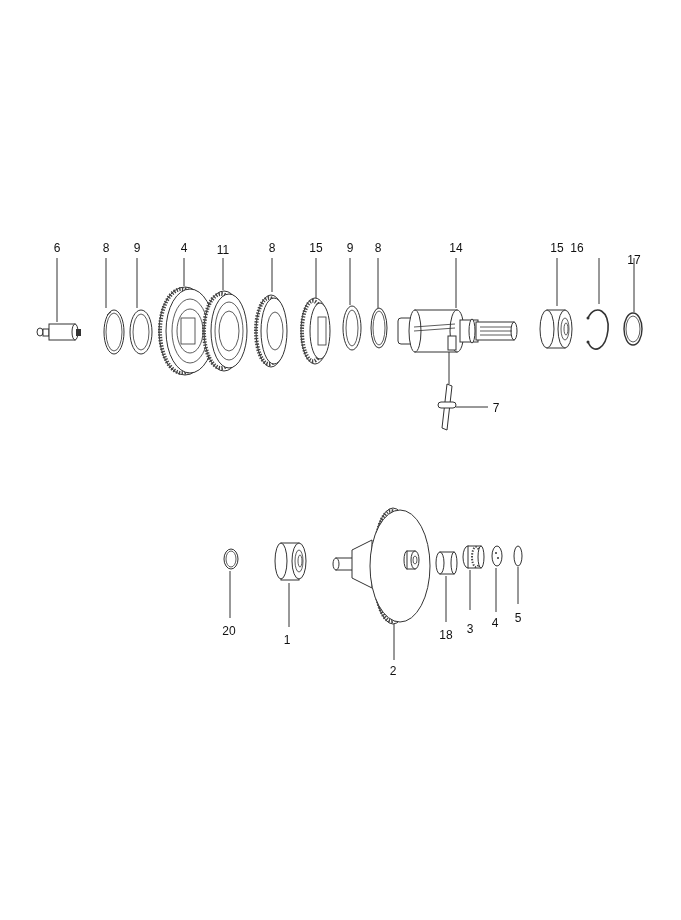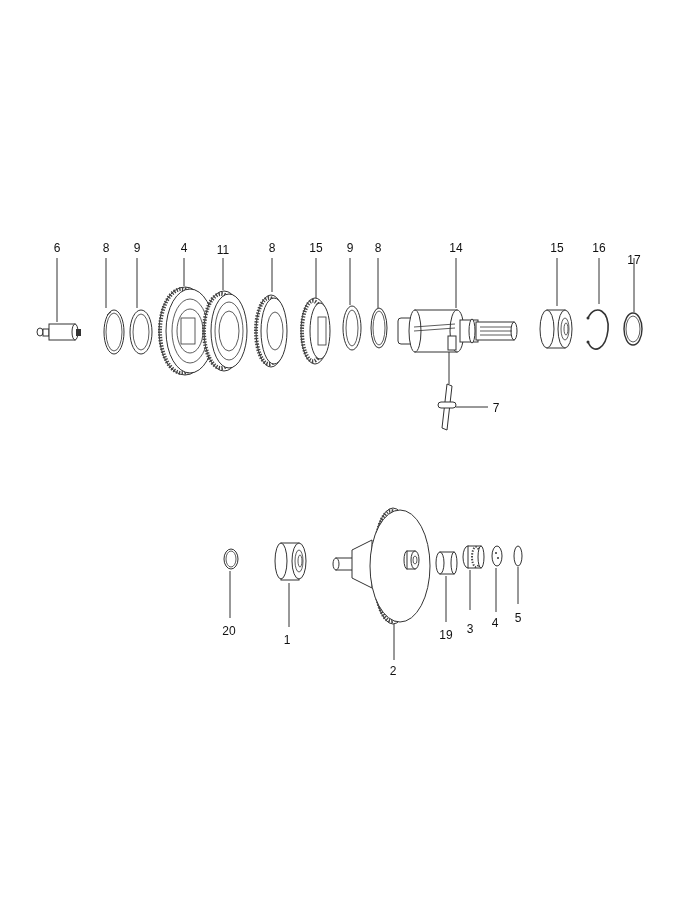--- a/index.html
+++ b/index.html
@@ -195,24 +195,24 @@
 <span class="lbl" style="left:106px;top:242px">8</span>
 <span class="lbl" style="left:137px;top:242px">9</span>
 <span class="lbl" style="left:184px;top:242px">4</span>
 <span class="lbl" style="left:223px;top:244px">11</span>
 <span class="lbl" style="left:272px;top:242px">8</span>
 <span class="lbl" style="left:316px;top:242px">15</span>
 <span class="lbl" style="left:350px;top:242px">9</span>
 <span class="lbl" style="left:378px;top:242px">8</span>
 <span class="lbl" style="left:456px;top:242px">14</span>
 <span class="lbl" style="left:557px;top:242px">15</span>
-<span class="lbl" style="left:599px;top:242px">16</span>
+<span class="lbl" style="left:577px;top:242px">16</span>
 <span class="lbl" style="left:634px;top:254px">17</span>
 <span class="lbl" style="left:496px;top:402px">7</span>
 
 <span class="lbl" style="left:229px;top:625px">20</span>
 <span class="lbl" style="left:287px;top:634px">1</span>
 <span class="lbl" style="left:393px;top:665px">2</span>
-<span class="lbl" style="left:446px;top:629px">19</span>
+<span class="lbl" style="left:446px;top:629px">18</span>
 <span class="lbl" style="left:470px;top:623px">3</span>
 <span class="lbl" style="left:495px;top:617px">4</span>
 <span class="lbl" style="left:518px;top:612px">5</span>
 </div>
 
 </body></html>

